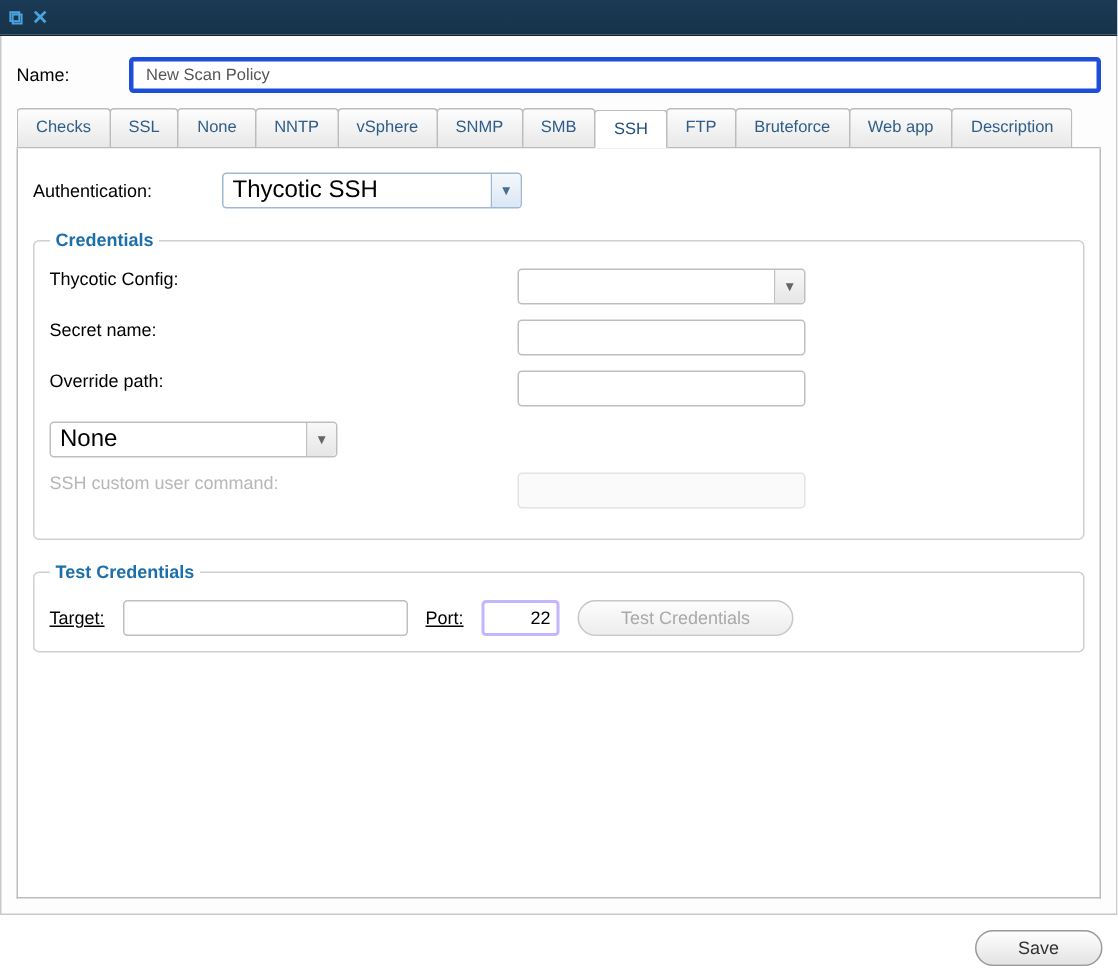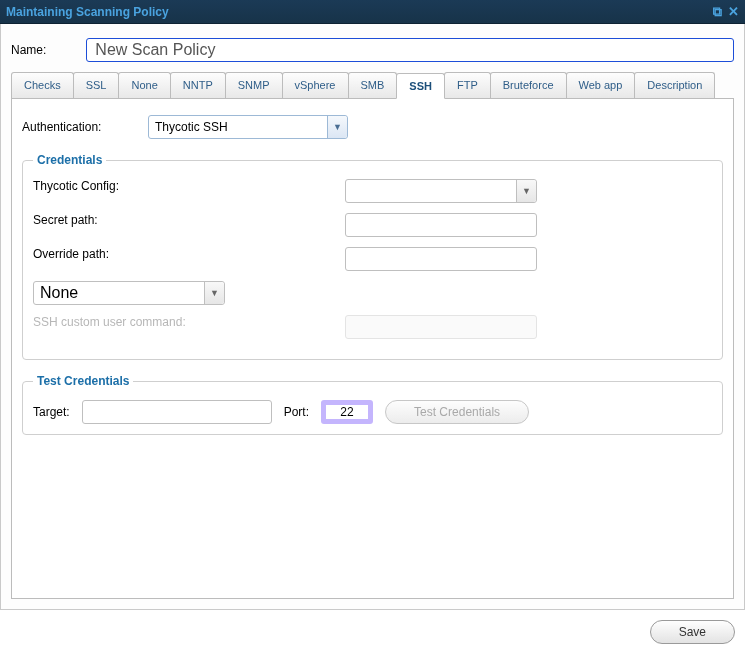--- a/index.html
+++ b/index.html
@@ -34,24 +34,24 @@
     display: flex;
     align-items: center;
     gap: 40px;
     margin: 6px 0 10px 0;
     justify-content: flex-end;
   }
   .name-row label { font-size: 12px; }
   .name-input {
     flex: 1;
     height: 24px;
-    border: 1px solid #1d4ed8;
+    border: 3px solid #1d4ed8;
     border-radius: 3px;
     padding: 2px 8px;
-    font-size: 16px;
+    font-size: 11px;
     color: #555;
     background: #fff;
   }
   .tabs {
     display: flex;
     border-bottom: 1px solid #bcbcbc;
   }
   .tab {
     padding: 6px 12px;
     font-size: 11px;
@@ -60,21 +60,21 @@
     border: 1px solid #bcbcbc;
     border-bottom: none;
     margin-right: -1px;
     cursor: pointer;
     border-top-left-radius: 3px;
     border-top-right-radius: 3px;
     text-align: center;
   }
   .tab.active {
     background: #fff;
-    font-weight: bold;
+    font-weight: normal;
     color: #1c4f7a;
     position: relative;
     top: 1px;
     border-bottom: 1px solid #fff;
   }
   .tab-content {
     border: 1px solid #bcbcbc;
     border-top: none;
     padding: 12px 10px 10px 10px;
     background: #fff;
@@ -89,21 +89,21 @@
   .select-wrap {
     position: relative;
     width: 200px;
   }
   .select-input {
     width: 100%;
     height: 24px;
     border: 1px solid #9db9d6;
     border-radius: 3px;
     padding: 2px 24px 2px 6px;
-    font-size: 12px;
+    font-size: 16px;
     background: #fff;
     cursor: pointer;
   }
   .select-arrow {
     position: absolute;
     right: 1px; top: 1px;
     width: 20px; height: 22px;
     display: flex; align-items: center; justify-content: center;
     background: linear-gradient(#f5f8fc,#dbe6f4);
     border-left: 1px solid #9db9d6;
@@ -153,37 +153,37 @@
   .form-select-wrap .select-arrow {
     border-left: 1px solid #bfbfbf;
     background: linear-gradient(#f8f8f8,#e6e6e6);
     color: #666;
   }
   .test-row {
     display: flex;
     align-items: center;
     gap: 12px;
   }
-  .test-row label { font-size: 12px; }
+  .test-row label { font-size: 12px; text-decoration: underline; }
   .target-input {
     width: 190px;
     height: 24px;
     border: 1px solid #bfbfbf;
     border-radius: 3px;
     padding: 2px 6px;
     font-size: 12px;
   }
   .port-input {
     width: 52px;
     height: 24px;
-    border: 5px solid #c4b5fd;
+    border: 2px solid #c4b5fd;
     border-radius: 3px;
     padding: 2px 4px;
     font-size: 12px;
-    text-align: center;
+    text-align: right;
   }
   .test-btn {
     height: 24px;
     padding: 0 28px;
     border: 1px solid #c7c7c7;
     border-radius: 12px;
     background: linear-gradient(#fdfdfd,#ececec);
     color: #a9a9a9;
     font-size: 12px;
     cursor: default;
@@ -201,41 +201,40 @@
     background: linear-gradient(#fefefe,#e3e3e3);
     color: #333;
     font-size: 12px;
     cursor: pointer;
   }
 </style>
 </head>
 <body>
 
 <div class="title-bar">
-  <span class="title-text">Maintaining Scanning Policy</span>
   <div class="title-icons">
     <span>⧉</span>
     <span>✕</span>
   </div>
 </div>
 
 <div class="window-body">
 
   <div class="name-row">
     <label>Name:</label>
     <input class="name-input" type="text" value="New Scan Policy" style="">
   </div>
 
   <div class="tabs">
     <div class="tab">Checks</div>
     <div class="tab">SSL</div>
     <div class="tab">None</div>
     <div class="tab">NNTP</div>
+    <div class="tab">vSphere</div>
     <div class="tab">SNMP</div>
-    <div class="tab">vSphere</div>
     <div class="tab">SMB</div>
     <div class="tab active">SSH</div>
     <div class="tab">FTP</div>
     <div class="tab">Bruteforce</div>
     <div class="tab">Web app</div>
     <div class="tab">Description</div>
   </div>
 
   <div class="tab-content">
 
@@ -252,21 +251,21 @@
 
       <div class="form-row">
         <label>Thycotic Config:</label>
         <div class="form-select-wrap">
           <input class="form-input" readonly="" value="" style="">
           <div class="select-arrow">▼</div>
         </div>
       </div>
 
       <div class="form-row">
-        <label>Secret path:</label>
+        <label>Secret name:</label>
         <input class="form-input" type="text" value="" style="">
       </div>
 
       <div class="form-row">
         <label>Override path:</label>
         <input class="form-input" type="text" value="" style="">
       </div>
 
       <div class="form-row">
         <div class="form-select-wrap">

